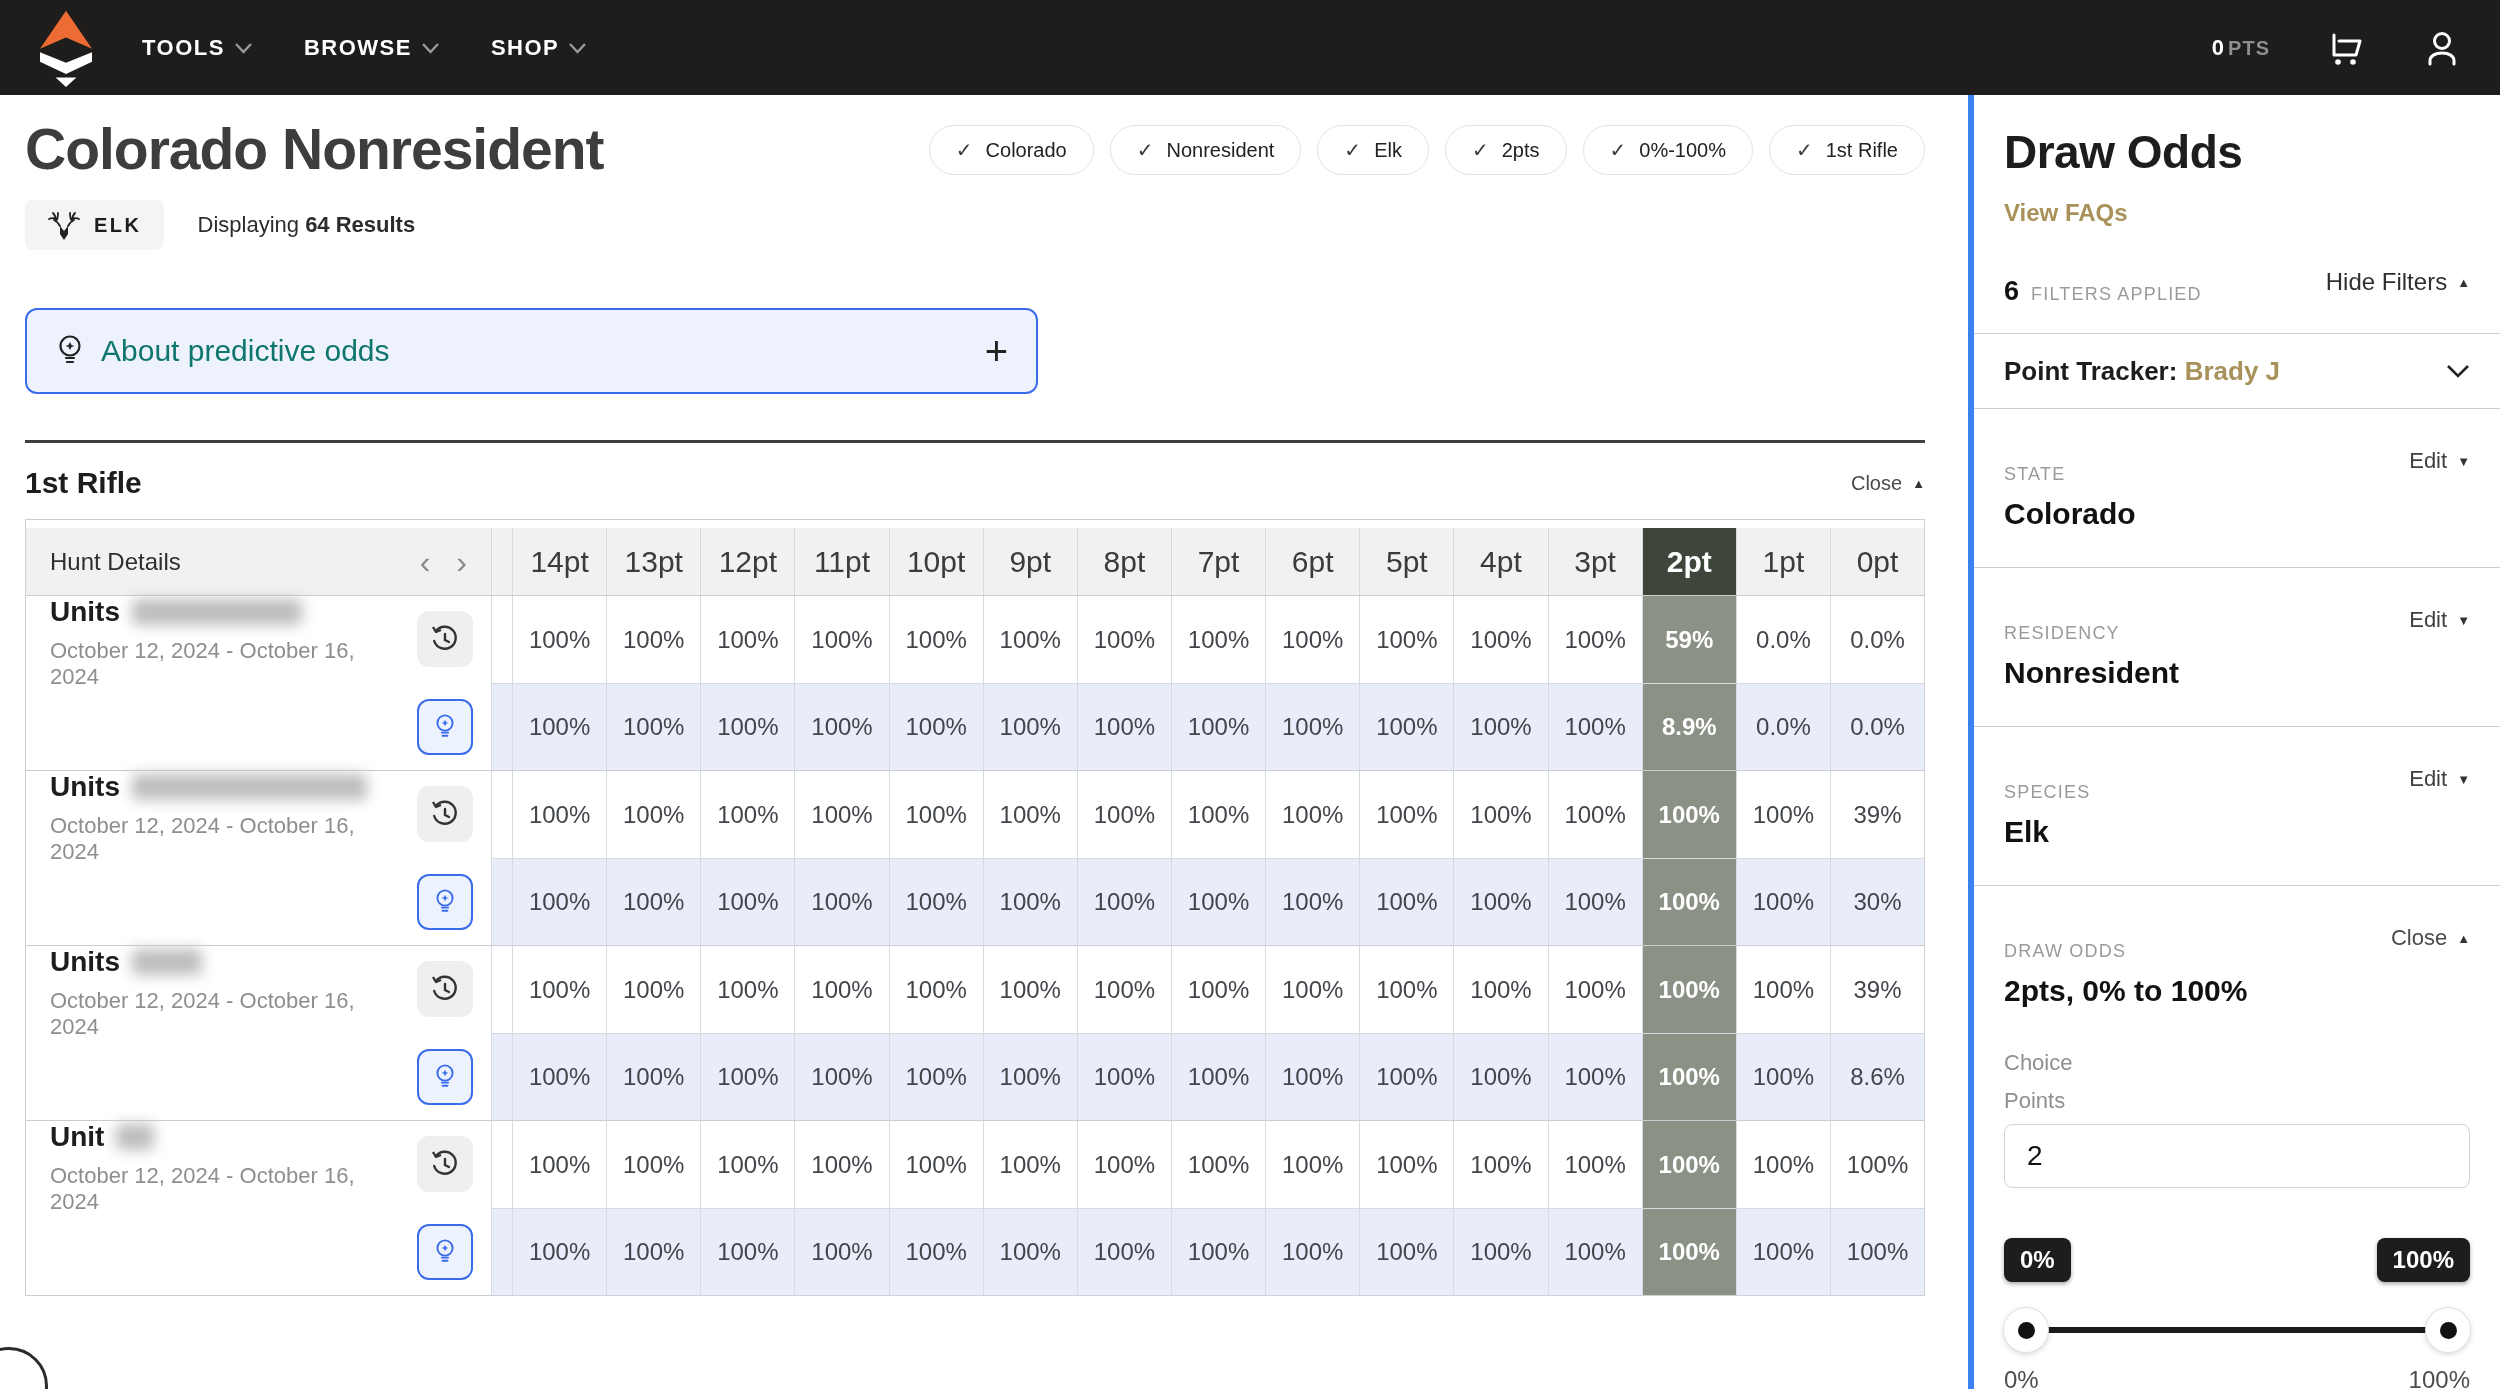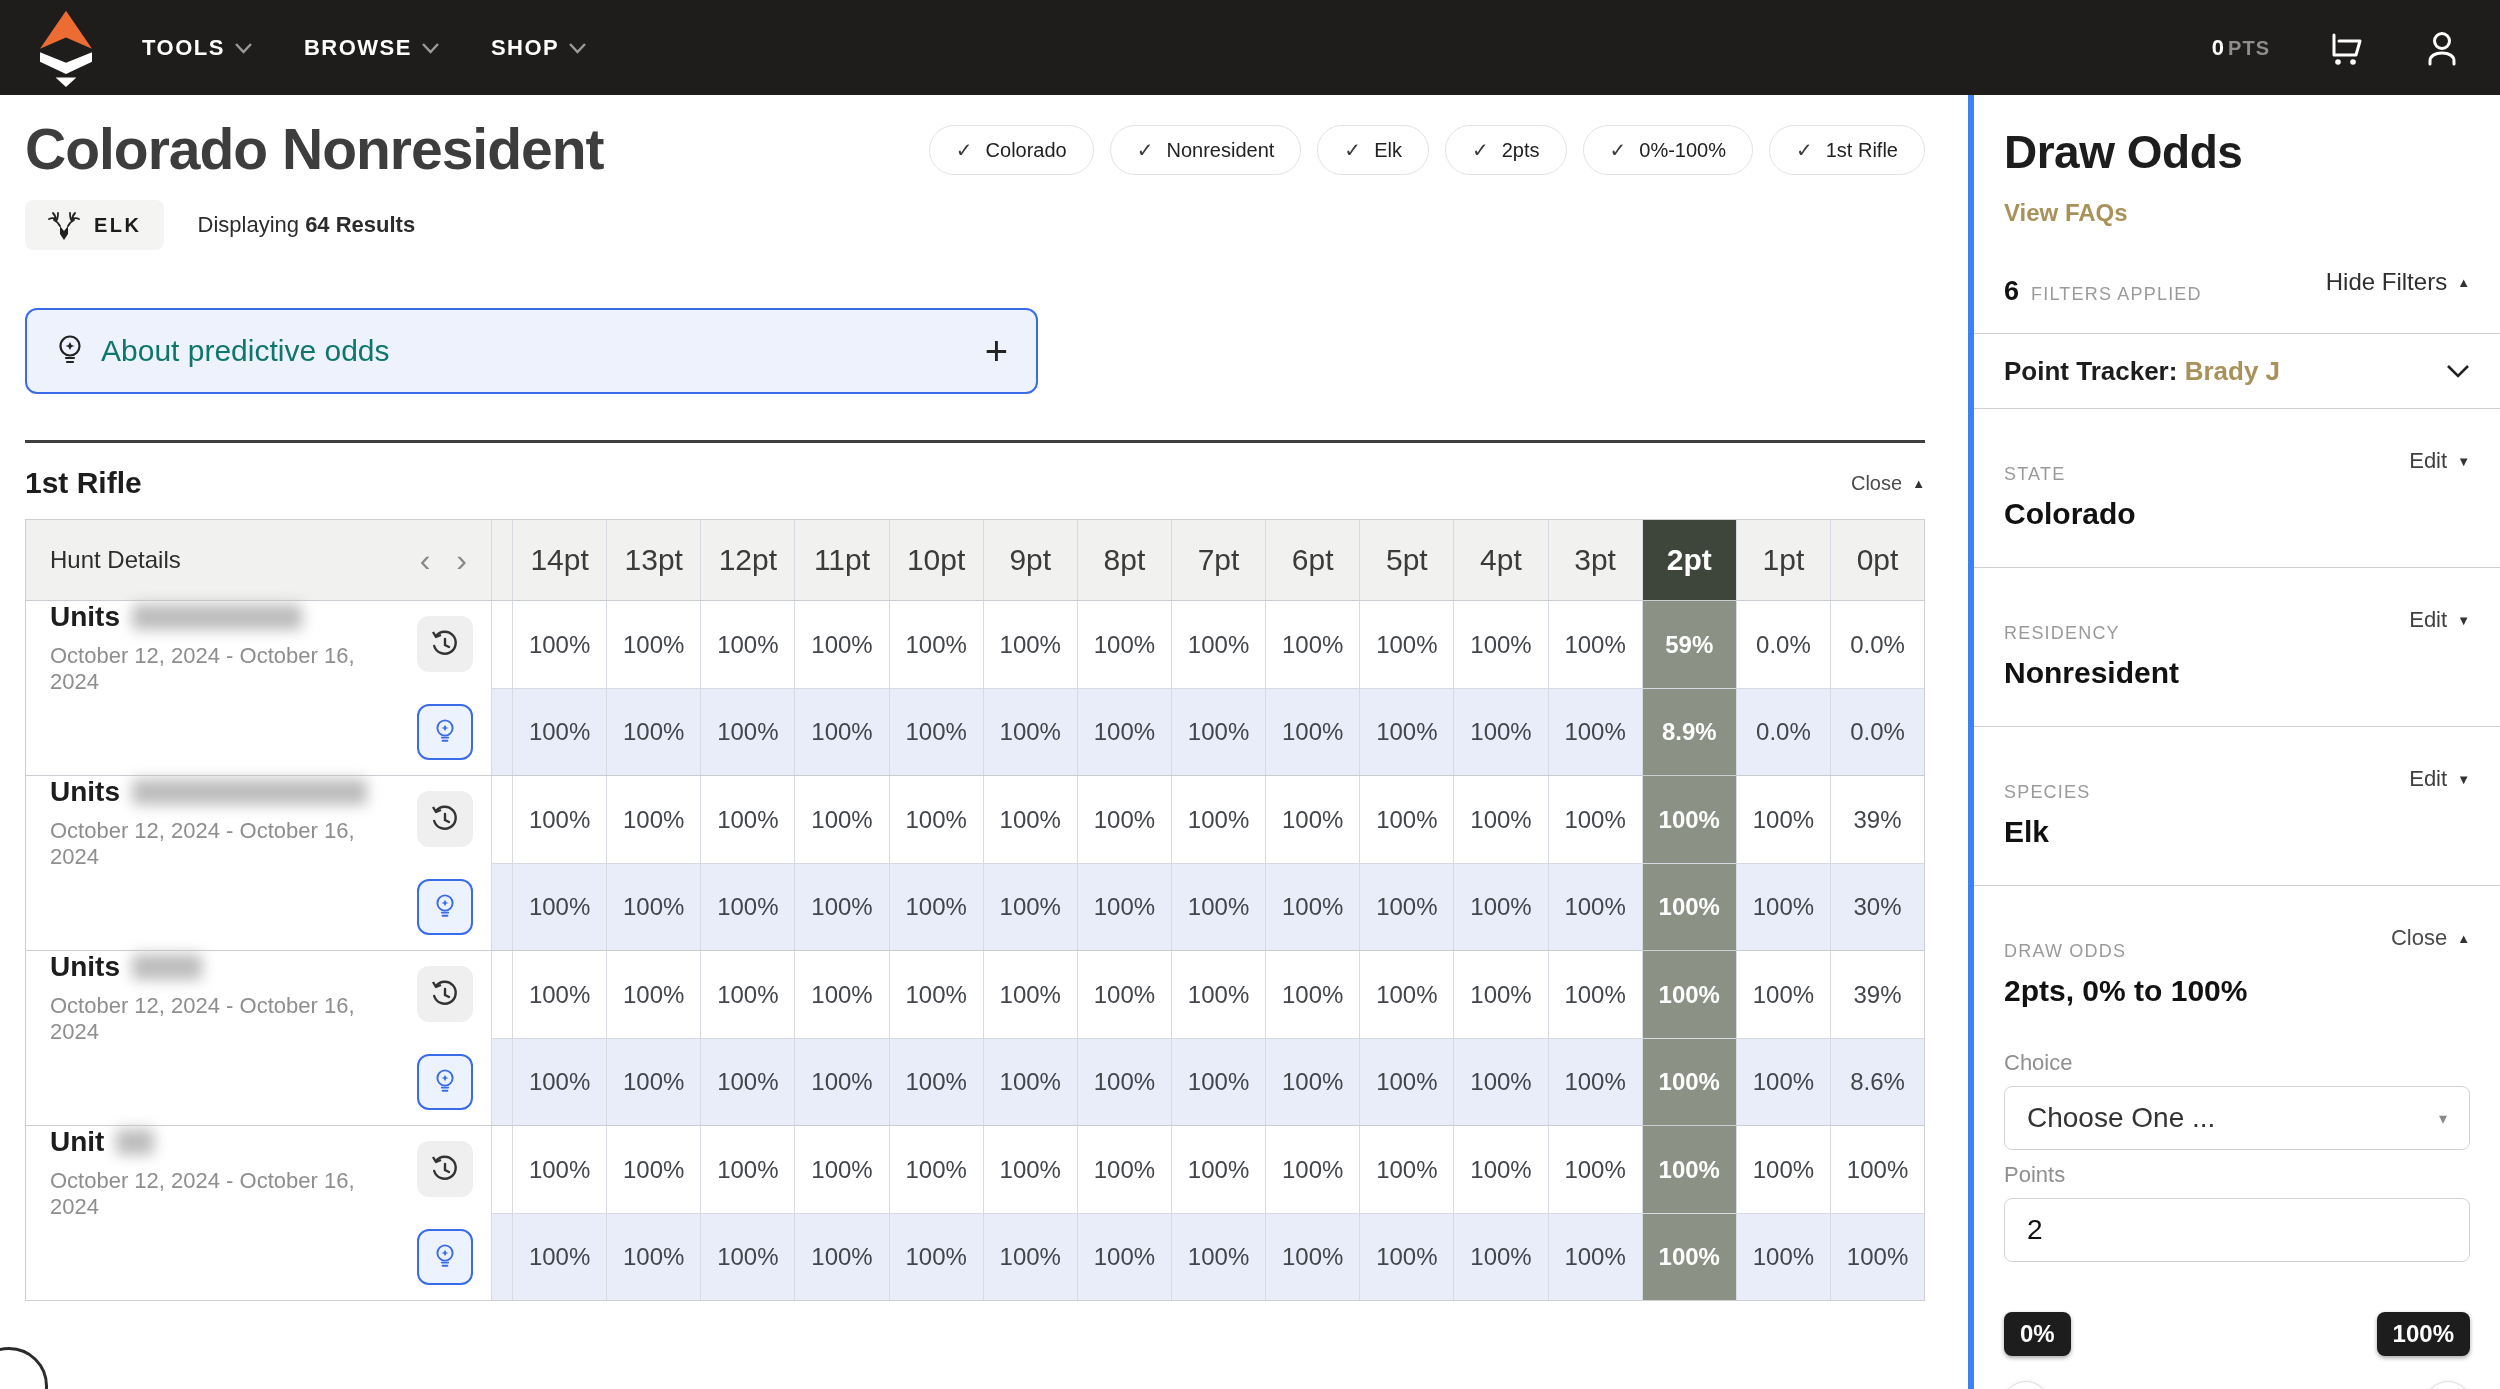--- a/index.html
+++ b/index.html
@@ -44,21 +44,21 @@
   .banner .txt{font-size:30px;font-weight:normal;color:#0f766e;margin-left:16px;}
   .banner .plus{margin-left:auto;font-size:40px;font-weight:300;color:#222;line-height:1;}
   
   .season-rule{margin-top:46px;border-top:3px solid #3f3f3f;}
   .section-head{margin-top:20px;height:40px;display:flex;justify-content:space-between;align-items:center;}
   .section-title{font-size:30px;font-weight:800;color:#1d1d1d;}
   .close-ctl{display:flex;align-items:center;gap:10px;font-size:20px;color:#4a4a4a;cursor:pointer;}
   .close-ctl .tri{font-size:13px;color:#333;}
   
   .odds-table{margin-top:16px;border:1px solid #cfcfd2;}
-  .odds-header{display:flex;height:80px;background:#f1f1ef;}
+  .odds-header{display:flex;height:67px;background:#f1f1ef;margin-top:8px;}
   .hunt-hdr{width:465px;display:flex;align-items:center;justify-content:space-between;padding:0 24px;font-size:24px;color:#2e2e2e;}
   .pager{display:flex;gap:26px;color:#8a8a8a;font-size:32px;line-height:1;}
   .pager span{cursor:pointer;}
   .spacer-col{width:22px;border-left:1px solid #d7dae0;border-right:1px solid #d7dae0;}
   .pt-cell{flex:1;display:flex;align-items:center;justify-content:center;font-size:24px;color:#42464b;border-right:1px solid #d7dae0;}
   .pt-cell:last-child{border-right:none;}
   .odds-header .pt-cell{font-size:30px;color:#3b3b3b;cursor:pointer;}
   .odds-header .pt-cell.hl{background:#3E463B;color:#fff;font-weight:bold;}
   .row-group{display:flex;border-top:1px solid #c9ccd1;}
   .hunt-cell{width:465px;position:relative;display:flex;flex-direction:column;justify-content:flex-start;padding-left:24px;padding-right:96px;background:#fff;cursor:pointer;}
@@ -574,24 +574,20 @@
           <span class="sb-caps">DRAW ODDS</span>
           <span class="close-ctl" style="font-size:22px;">
             <span>Close</span>
               <span class="tri">▲</span>
           </span>
         </div>
         <div class="val">2pts, 0% to 100%</div>
 
         <div style="margin-top:42px;">
           <div class="field-label">Choice</div>
-          <div class="select-box">
-            <span class="sel-txt">Choose One ...</span>
-            <span class="caret">▾</span>
-          </div>
         </div>
 
         <div style="margin-top:12px;">
           <div class="field-label">Points</div>
           <div class="points-box">
             <input type="text" value="2" style="">
           </div>
         </div>
 
         <div class="slider-wrap">

